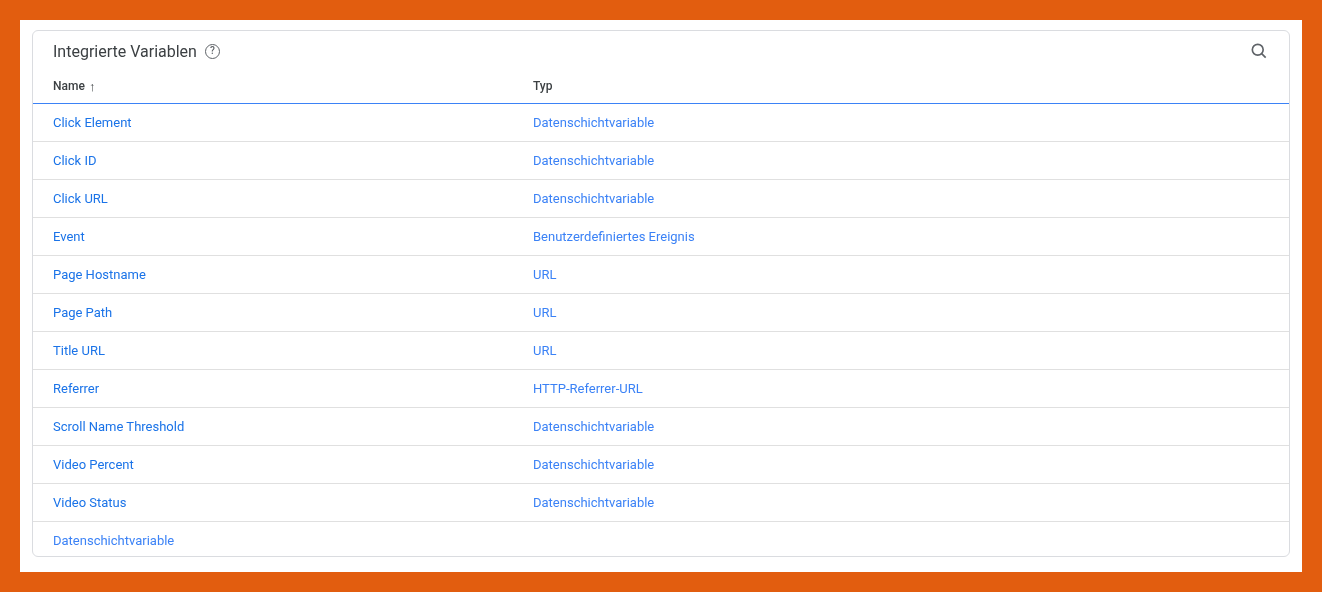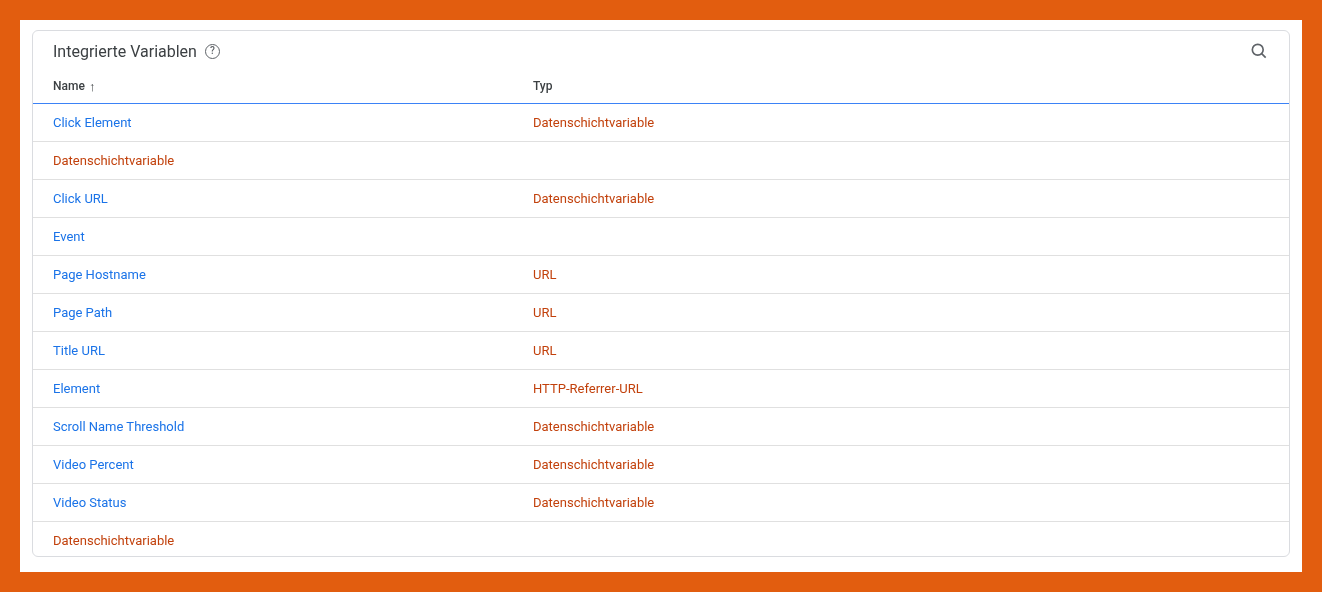--- a/index.html
+++ b/index.html
@@ -74,21 +74,21 @@
       border-bottom: 1px solid #e0e0e0;
       font-size: 13px;
       align-items: center;
     }
     .row:last-child { border-bottom: none; }
     .row .col-name a {
       color: #1a73e8;
       text-decoration: none;
       cursor: pointer;
     }
-    .row .col-typ { color: #c2410c; }
+    .row .col-typ { color: #3b82f6; }
   </style>
 </head>
 <body>
 
 <div class="white-frame">
   <div class="card">
     <div class="card-header">
       <div class="card-title-wrap">
         <span class="card-title">Integrierte Variablen</span>
         <span class="help-icon">?</span>
@@ -110,32 +110,36 @@
       </div>
     </div>
     <div id="rows-container">
         <div class="row">
           <div class="col-name">
             <a>Click Element</a>
           </div>
           <div class="col-typ">Datenschichtvariable</div>
         </div>
         <div class="row">
+          <div class="col-name">
+            <a>Click ID</a>
+          </div>
           <div class="col-typ">Datenschichtvariable</div>
         </div>
         <div class="row">
           <div class="col-name">
             <a>Click URL</a>
           </div>
           <div class="col-typ">Datenschichtvariable</div>
         </div>
         <div class="row">
           <div class="col-name">
             <a>Event</a>
           </div>
+          <div class="col-typ">Benutzerdefiniertes Ereignis</div>
         </div>
         <div class="row">
           <div class="col-name">
             <a>Page Hostname</a>
           </div>
           <div class="col-typ">URL</div>
         </div>
         <div class="row">
           <div class="col-name">
             <a>Page Path</a>
@@ -143,21 +147,21 @@
           <div class="col-typ">URL</div>
         </div>
         <div class="row">
           <div class="col-name">
             <a>Title URL</a>
           </div>
           <div class="col-typ">URL</div>
         </div>
         <div class="row">
           <div class="col-name">
-            <a>Element</a>
+            <a>Referrer</a>
           </div>
           <div class="col-typ">HTTP-Referrer-URL</div>
         </div>
         <div class="row">
           <div class="col-name">
             <a>Scroll Name Threshold</a>
           </div>
           <div class="col-typ">Datenschichtvariable</div>
         </div>
         <div class="row">

